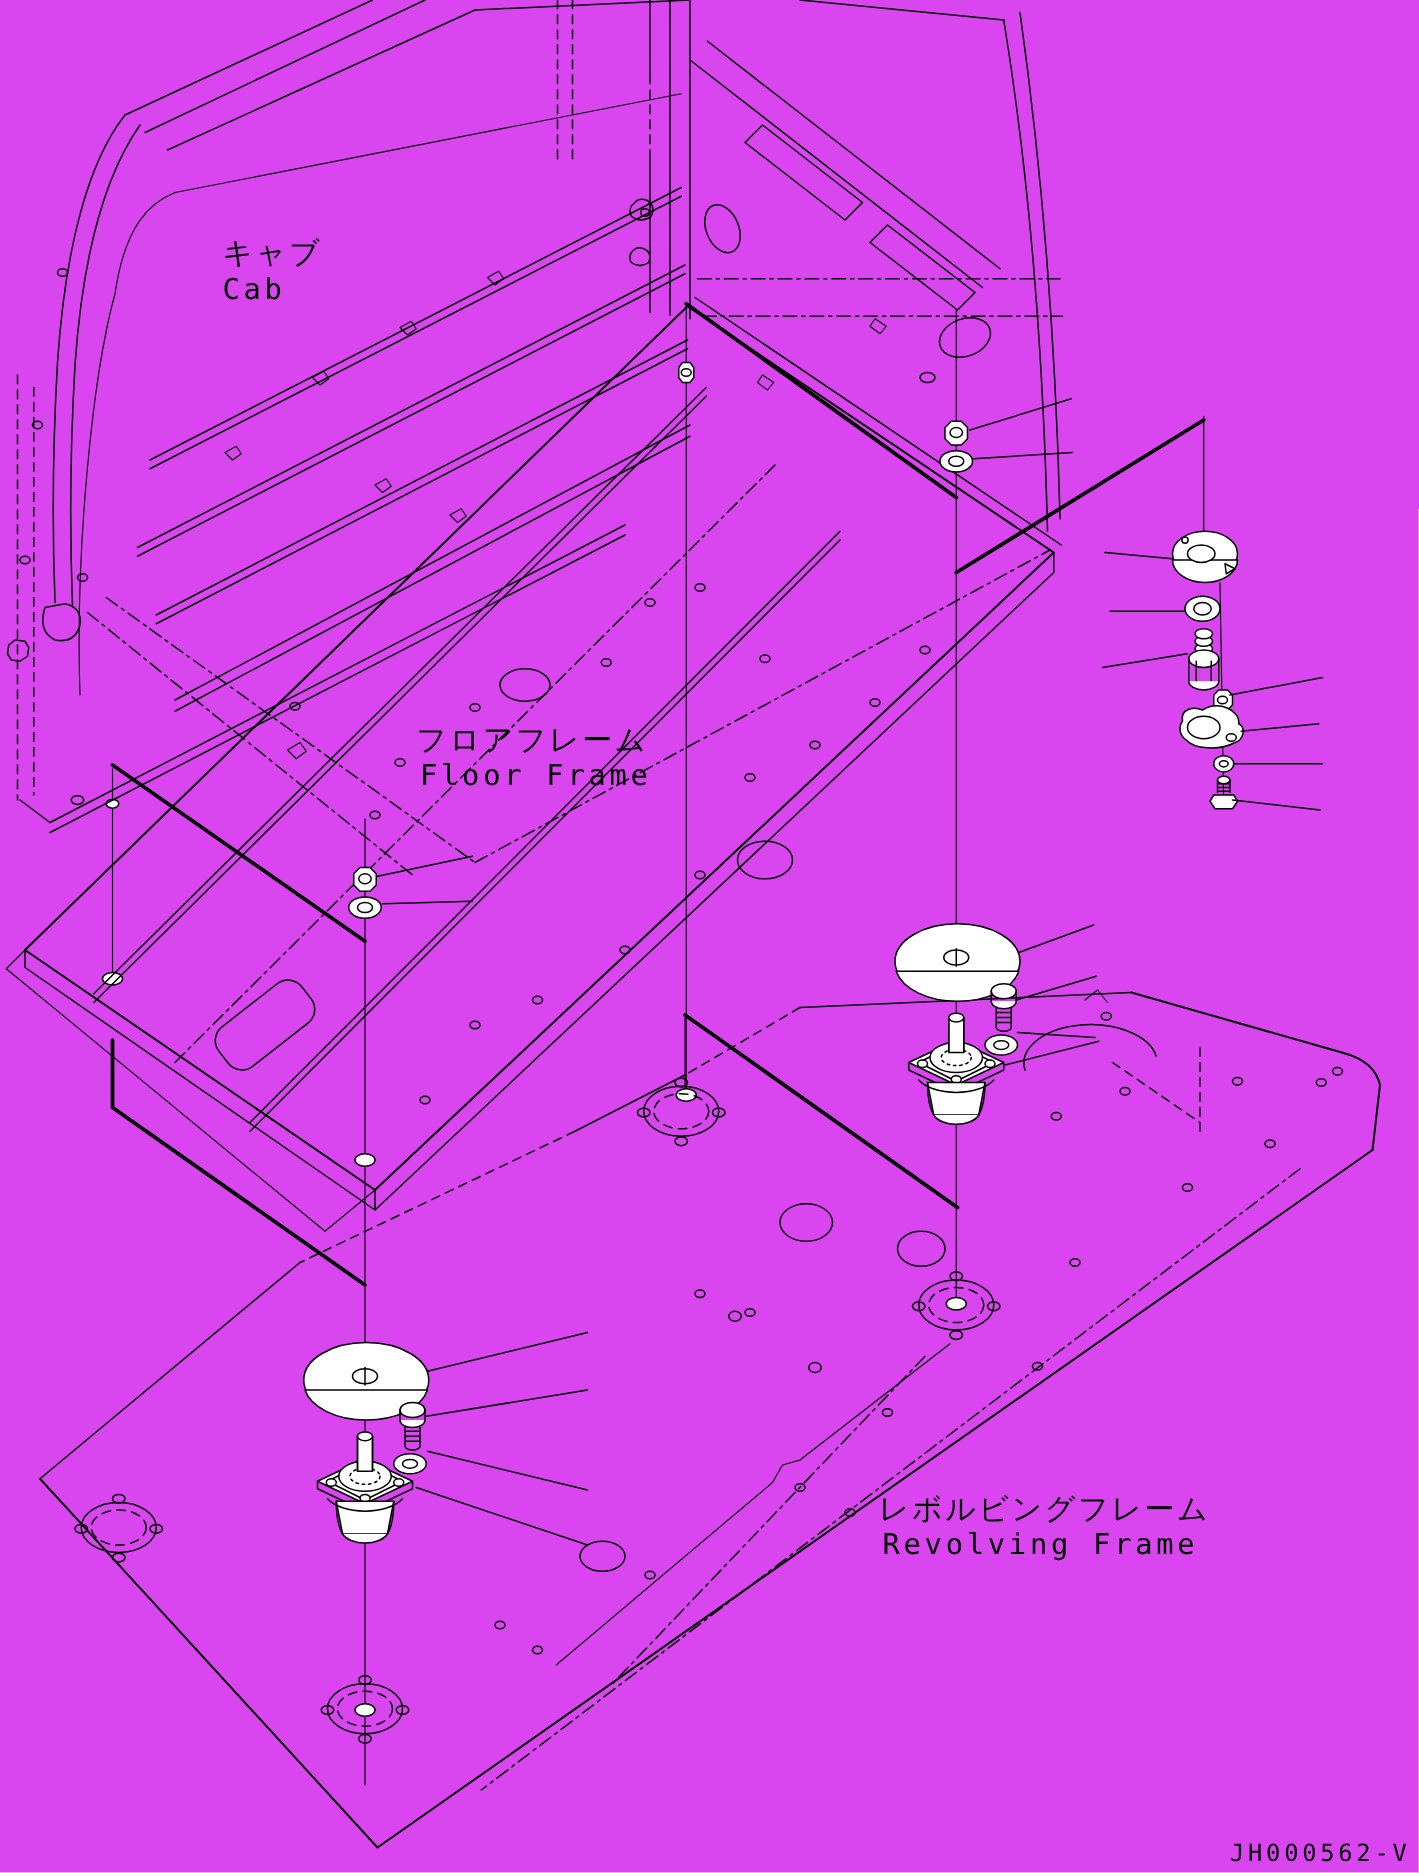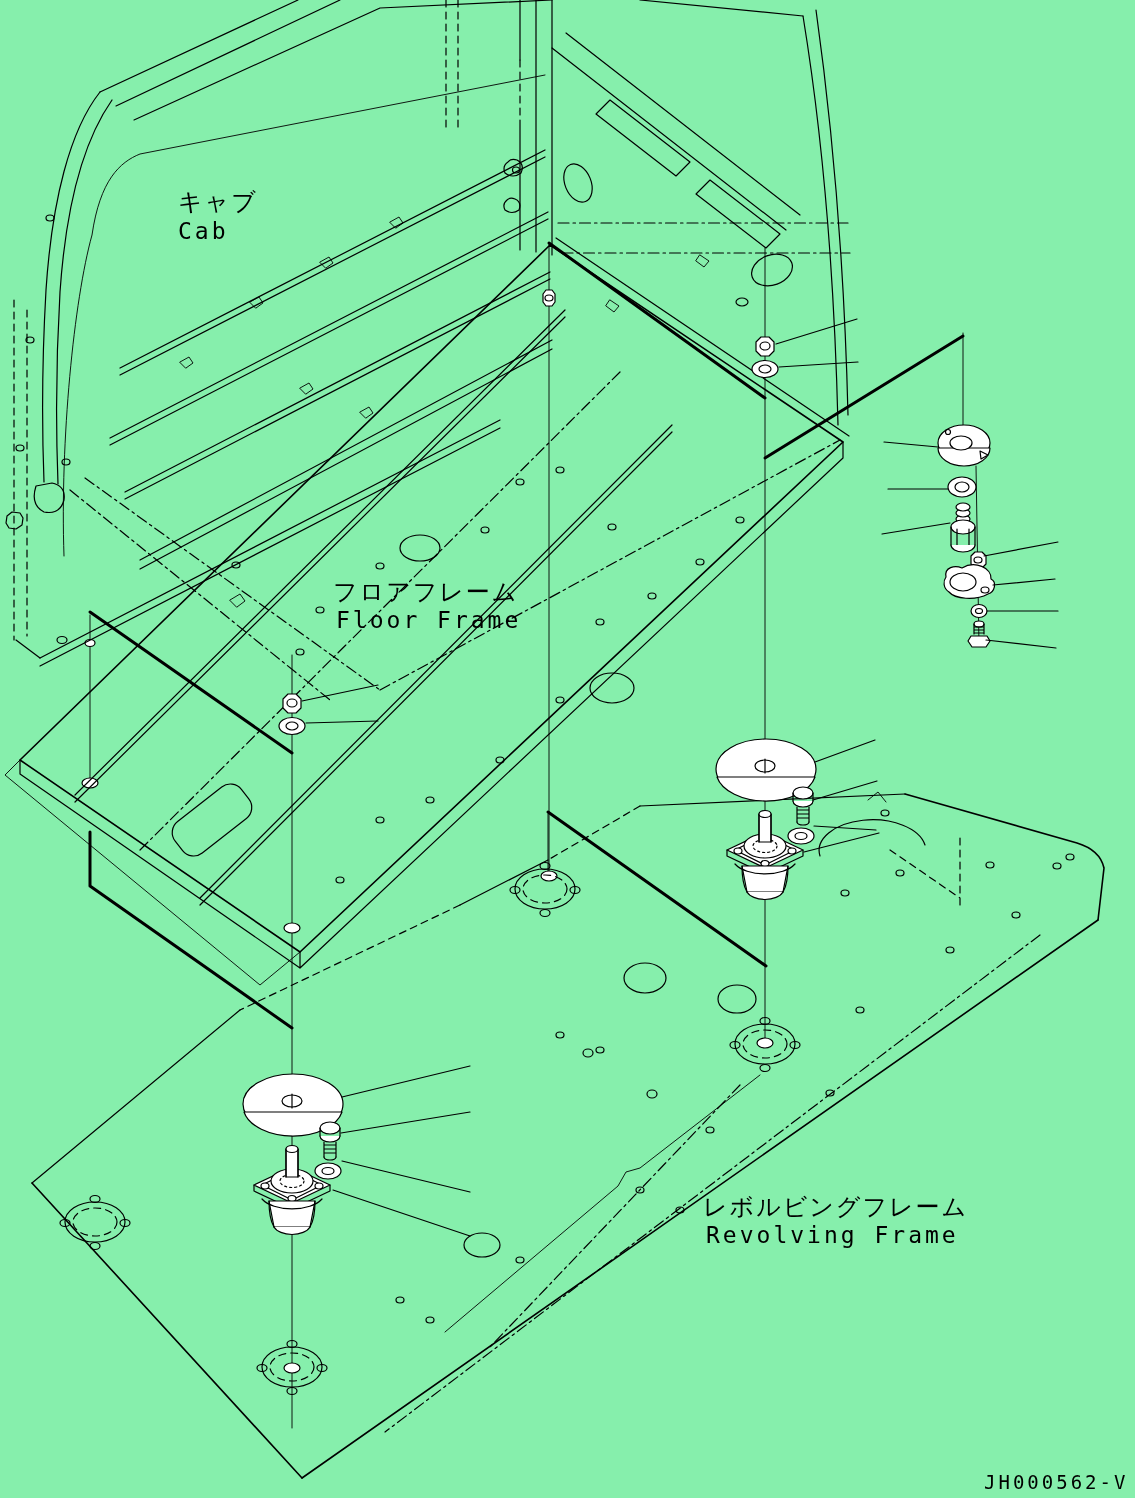--- a/index.html
+++ b/index.html
@@ -1,16 +1,16 @@
 <!DOCTYPE html>
 <html><head>
 <meta charset="utf-8">
 <style>
   html,body{margin:0;padding:0;background:#ffffff;}
-  #page{position:relative;width:1135px;height:1498px;background:#86efac;overflow:hidden;text-decoration:underline;}
+  #page{position:relative;width:1135px;height:1498px;background:#d946ef;overflow:hidden;text-decoration:underline;}
   svg{position:absolute;left:0;top:0;}
   svg .ln, svg path, svg ellipse, svg rect, svg circle, svg line{stroke:#000;fill:none;stroke-width:1.2;stroke-linecap:round;stroke-linejoin:round;}
   svg .f{fill:#ffffff;}
   svg .hv{stroke-width:3;}
   svg .md{stroke-width:1.6;}
   svg .thin{stroke-width:0.9;}
   svg .dd{stroke-dasharray:11 4 2.5 4;}
   svg .dsh{stroke-dasharray:7 5;}
   svg .dot{stroke-dasharray:2 3;}
   svg text{stroke:none;fill:#000;font-family:"DejaVu Sans Mono","Liberation Mono",monospace;}

